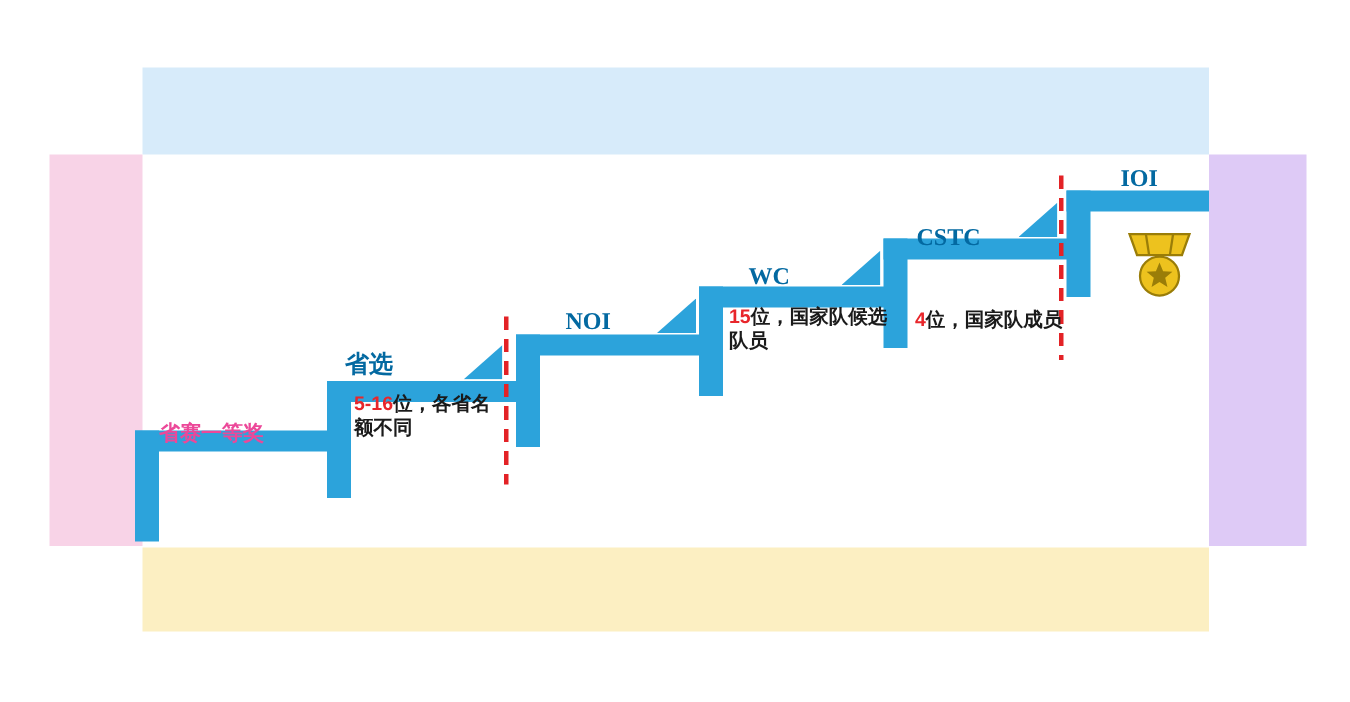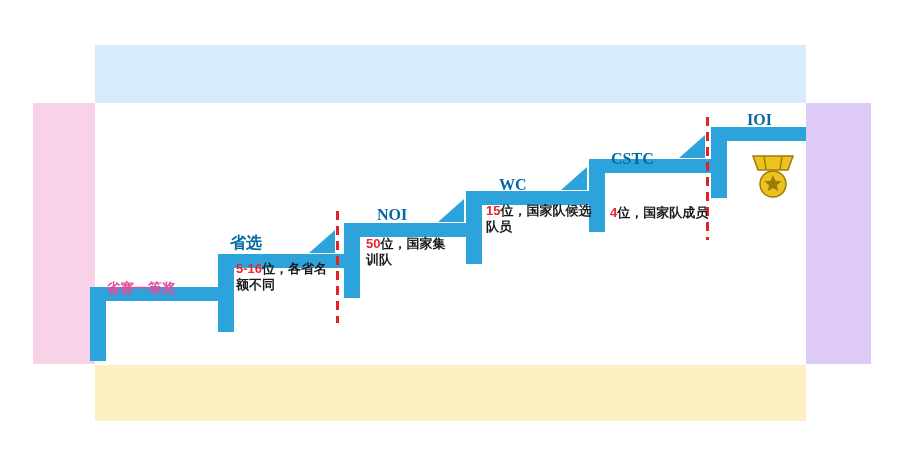--- a/index.html
+++ b/index.html
@@ -75,21 +75,20 @@
 
   <div class="dash" style="left:336px;top:211px;height:112px;"></div>
   <div class="dash" style="left:706px;top:117px;height:123px;"></div>
 
   <div class="sub-label" style="left:106px;top:280px;">省赛一等奖</div>
 
   <div class="stage-label" style="left:230px;top:233px;">省选</div>
   <div class="desc" style="left:236px;top:261px;width:102px;"><span class="quota">5-16</span><span>位，各省名额不同</span></div>
 
   <div class="stage-label" style="left:377px;top:206px;font-family:Liberation Serif, serif;">NOI</div>
-  <div class="desc" style="left:366px;top:236px;width:92px;"><span class="quota">50</span><span>位，国家集训队</span></div>
 
   <div class="stage-label" style="left:499px;top:176px;">WC</div>
   <div class="desc" style="left:486px;top:203px;width:108px;"><span class="quota">15</span><span>位，国家队候选队员</span></div>
 
   <div class="stage-label" style="left:611px;top:150px;">CSTC</div>
   <div class="desc" style="left:610px;top:169px;width:100px;margin-top:36px;"><span class="quota">4</span><span>位，国家队成员</span></div>
 
   <div class="stage-label" style="left:747px;top:111px;">IOI</div>
   <div class="medal" style="left:750px;top:155px;">
     <svg width="46" height="44" viewBox="0 0 46 44">

